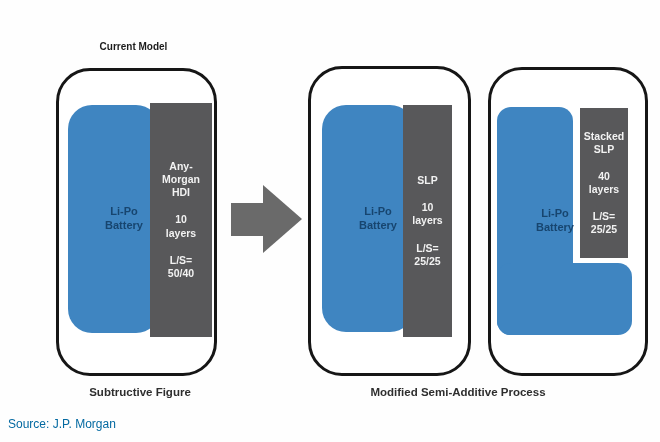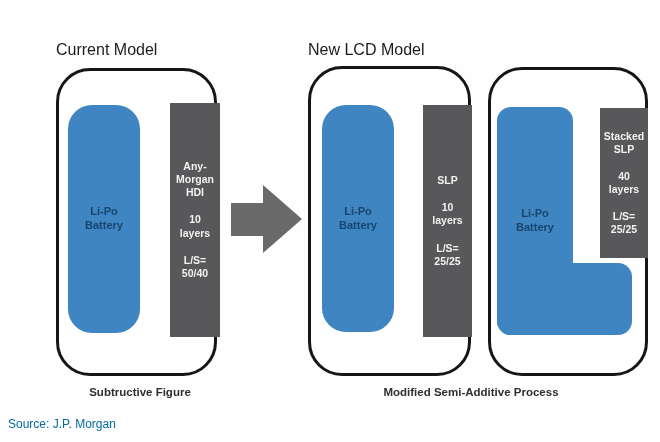--- a/index.html
+++ b/index.html
@@ -6,44 +6,44 @@
   .stage{
     position:relative;width:660px;height:442px;background:#fefefe;
     font-family:"Liberation Sans", sans-serif;overflow:hidden;
   }
   .page-title{
     position:absolute;left:8px;top:8px;
     font-size:14px;font-weight:bold;color:var(--title-blue,#2e75b6);
     letter-spacing:.1px;
   }
   .model-label{
-    position:absolute;top:41px;text-align:left;
-    font-size:16px;font-weight:normal;color:#1c1c1c;
+    position:absolute;top:41px;text-align:center;
+    font-size:10px;font-weight:bold;color:#1c1c1c;
   }
   .phone{
     position:absolute;background:#fff;
     border:3px solid #161616;border-radius:34px;
   }
   .battery{
     position:absolute;background:var(--battery-blue,#3f85c1);
     border-radius:24px;
     display:flex;align-items:center;justify-content:center;
     text-align:center;
     color:var(--battery-text,#17456f);
-    font-size:11px;font-weight:bold;line-height:1.25;
+    font-size:11px;font-weight:bold;line-height:1.25;padding-left:20px;
   }
   .battery-seg{
     position:absolute;background:var(--battery-blue,#3f85c1);
     border-radius:14px;
   }
   .pcb{
     position:absolute;background:var(--pcb-gray,#58585a);
     display:flex;flex-direction:column;align-items:center;justify-content:center;
     text-align:center;color:#f2f2f2;
-    font-size:10.5px;font-weight:bold;line-height:1.25;margin-left:20px;
+    font-size:10.5px;font-weight:bold;line-height:1.25;
   }
   .pcb .grp{margin:7px 0;}
   .arrow-tail{
     position:absolute;left:231px;top:203px;width:34px;height:33px;
     background:var(--arrow-gray,#6a6a6a);
   }
   .arrow-head{
     position:absolute;left:263px;top:185px;width:0;height:0;
     border-top:34px solid transparent;
     border-bottom:34px solid transparent;
@@ -65,41 +65,40 @@
 
 
   <div class="model-label" style="left:56px;width:155px;">Current Model</div>
   <div class="phone" style="left:56px;top:68px;width:155px;height:302px;">
     <div class="battery" style="left:9px;top:34px;width:72px;height:228px;">
       <div>
         <div>Li-Po</div>
         <div>Battery</div>
       </div>
     </div>
-    <div class="pcb" style="left:91px;top:32px;width:50px;height:234px;">
+    <div class="pcb" style="left:91px;top:32px;width:62px;height:234px;">
       <div class="grp">
         <div>Any-</div>
         <div>Morgan</div>
         <div>HDI</div>
       </div>
       <div class="grp">
         <div>10</div>
         <div>layers</div>
       </div>
       <div class="grp">
         <div>L/S=</div>
         <div>50/40</div>
       </div>
     </div>
   </div>
 
   <div class="arrow-tail"></div>
   <div class="arrow-head"></div>
 
-  <div class="model-label" style="left:308px;width:157px;">New LCD Model</div>
   <div class="phone" style="left:308px;top:66px;width:157px;height:304px;">
     <div class="battery" style="left:11px;top:36px;width:72px;height:227px;">
       <div>
         <div>Li-Po</div>
         <div>Battery</div>
       </div>
     </div>
     <div class="pcb" style="left:92px;top:36px;width:49px;height:232px;">
       <div class="grp">
         <div>SLP</div>
@@ -136,17 +135,17 @@
         <div>layers</div>
       </div>
       <div class="grp">
         <div>L/S=</div>
         <div>25/25</div>
       </div>
     </div>
   </div>
 
   <div class="process-label" style="left:60px;width:160px;">Subtructive Figure</div>
-  <div class="process-label" style="left:304px;width:334px;">Modified Semi-Additive Process</div>
+  <div class="process-label" style="left:291px;width:334px;">Modified Semi-Additive Process</div>
 
   <div class="source-note">Source: J.P. Morgan</div>
 
 </div>
 
 </body></html>

